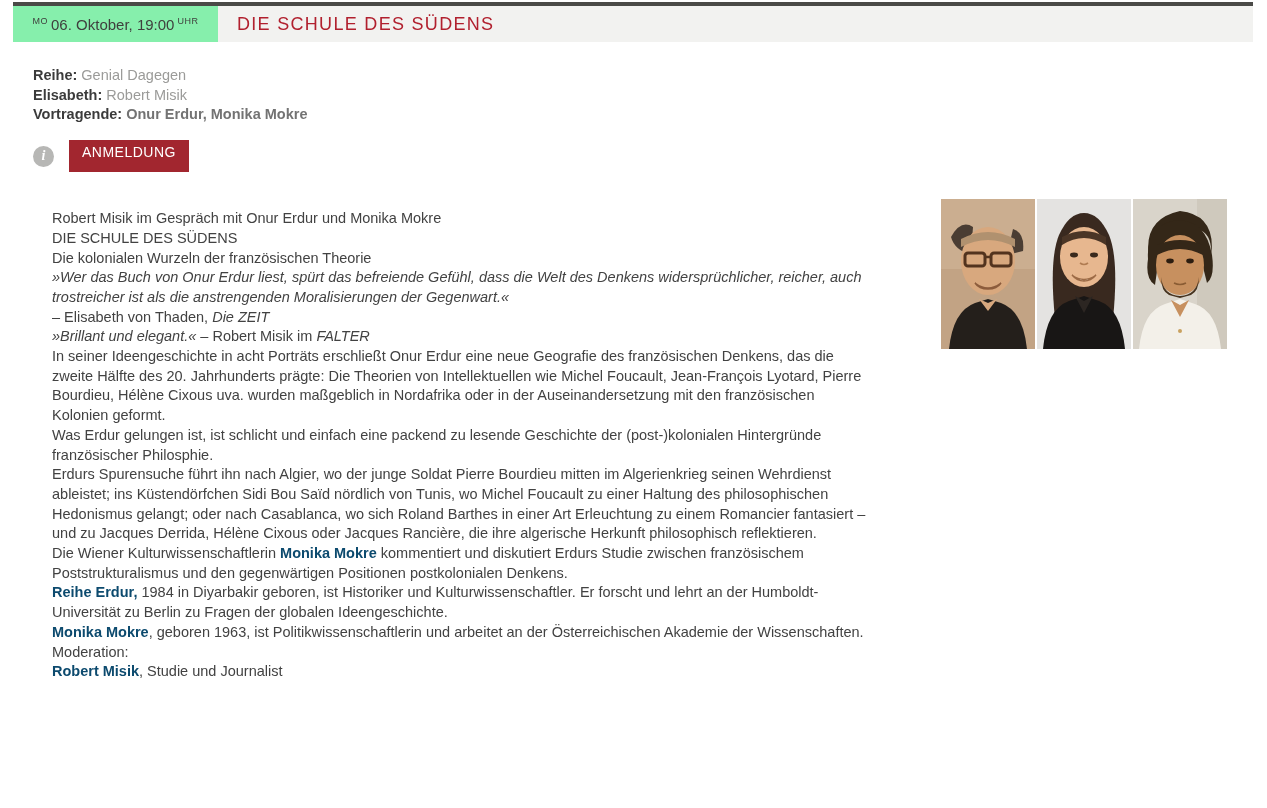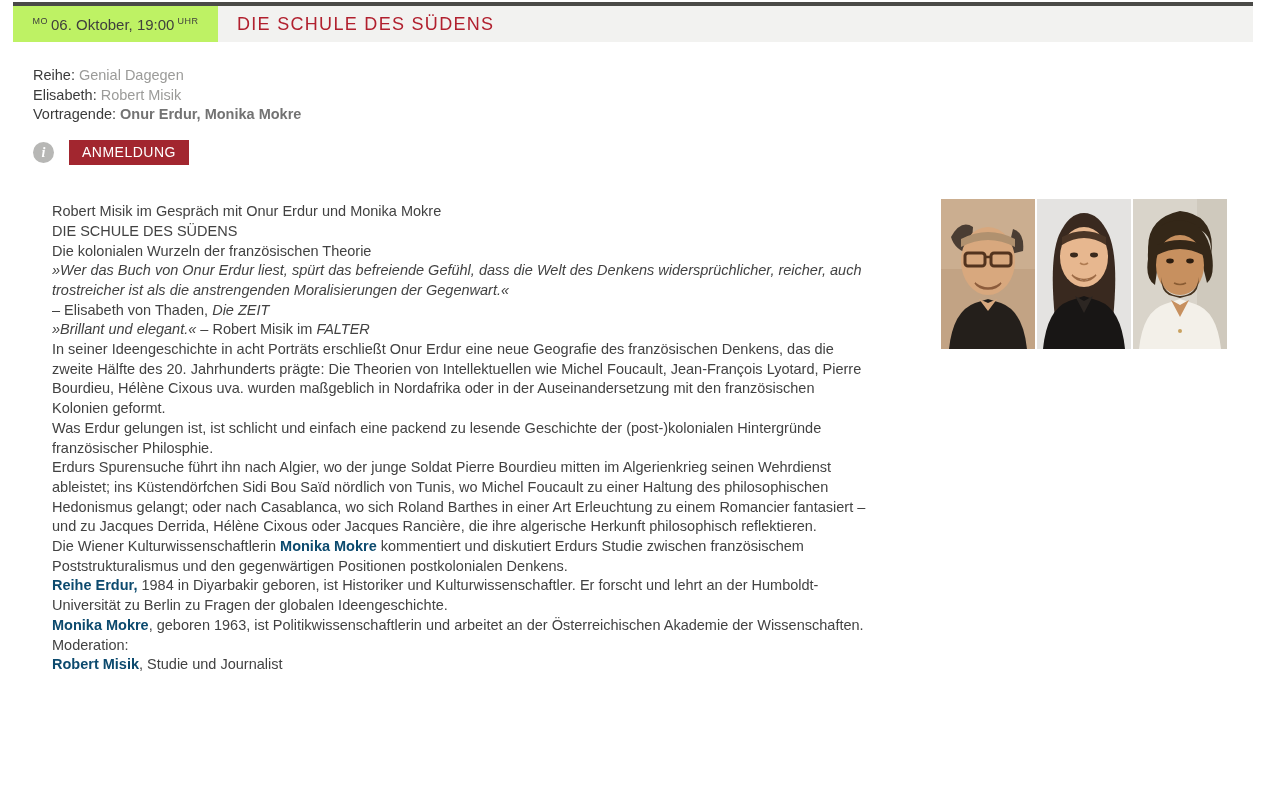--- a/index.html
+++ b/index.html
@@ -13,21 +13,21 @@
   
   .event-header {
     margin: 2px 14px 0 13px;
     border-top: 4px solid #4a4a47;
     background: #f2f2f0;
     height: 40px;
     display: flex;
     align-items: stretch;
   }
   .date-box {
-    background: #bef264;
+    background: #86efac;
     width: 205px;
     display: flex;
     align-items: center;
     justify-content: center;
     color: #3f3f3d;
     font-size: 15px;
     white-space: nowrap;
   }
   .date-box .sup {
     font-size: 9px;
@@ -43,21 +43,21 @@
     color: #b1202e;
     font-size: 18px;
     letter-spacing: 1.3px;
   }
   
   .meta-block {
     margin: 24px 0 0 33px;
     font-size: 14.5px;
     line-height: 19.7px;
   }
-  .meta-label { color: #3b3b3b; font-weight: 400; text-align: right; }
+  .meta-label { color: #3b3b3b; font-weight: 700; text-align: right; }
   .meta-value-muted { color: #9b9b99; }
   .meta-value-dark { color: #737373; font-weight: 700; }
   
   .info-row {
     margin: 15px 0 0 33px;
     display: flex;
     align-items: center;
     gap: 15px;
   }
   .info-circle {
@@ -74,21 +74,21 @@
     justify-content: center;
     cursor: pointer;
   }
   .register-btn {
     background: #a2262f;
     color: #ffffff;
     border: none;
     font-family: "Liberation Sans", sans-serif;
     font-size: 14px;
     letter-spacing: .5px;
-    padding: 4px 13px 5px 13px;
+    padding: 4px 13px 12px 13px;
     cursor: pointer;
   }
   
   .main-col {
     margin: 37px 0 0 52px;
     width: 822px;
     font-size: 14.5px;
     line-height: 19.7px;
     color: #424242;
   }

